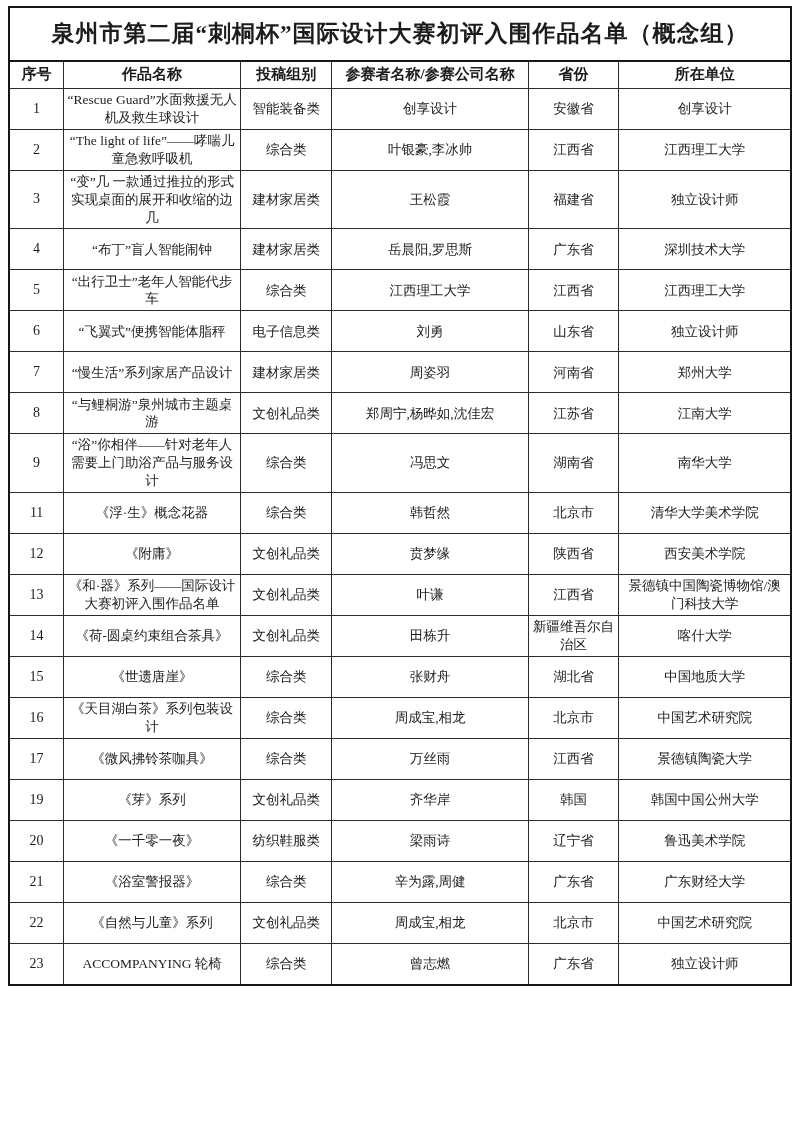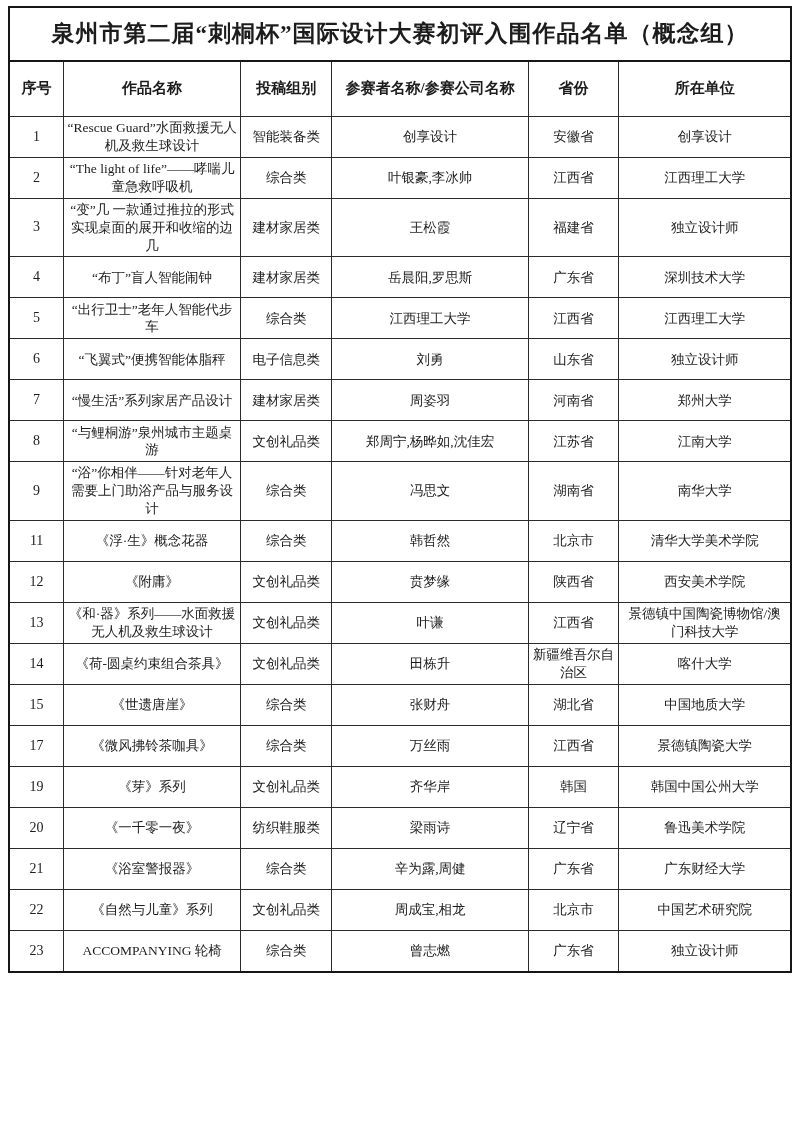--- a/index.html
+++ b/index.html
@@ -41,21 +41,21 @@
     font-weight: 700;
     letter-spacing: 1px;
     height: 44px;
     border-bottom: 2px solid #161616;
     padding: 4px 2px;
   }
   th.col-header {
     font-size: 15px;
     font-weight: 700;
     height: 22px;
-    padding: 16px 2px;
+    padding: 2px 2px;
   }
   tbody td {
     font-size: 13.5px;
     height: 36px;
   }
   tbody td.cell-serial { font-size: 14px; }
 </style>
 </head>
 <body>
 
@@ -166,41 +166,49 @@
         <tr>
           <td class="cell-serial">12</td>
           <td class="cell-work-name">《附庸》</td>
           <td class="cell-category">文创礼品类</td>
           <td class="cell-participants">贲梦缘</td>
           <td class="cell-province">陕西省</td>
           <td class="cell-unit">西安美术学院</td>
         </tr>
         <tr>
           <td class="cell-serial">13</td>
-          <td class="cell-work-name">《和·器》系列——水面救援无人机及救生球设计</td>
+          <td class="cell-work-name">《和·器》系列——国际设计大赛初评入围作品名单</td>
           <td class="cell-category">文创礼品类</td>
           <td class="cell-participants">叶谦</td>
           <td class="cell-province">江西省</td>
           <td class="cell-unit">景德镇中国陶瓷博物馆/澳门科技大学</td>
         </tr>
         <tr>
           <td class="cell-serial">14</td>
           <td class="cell-work-name">《荷-圆桌约束组合茶具》</td>
           <td class="cell-category">文创礼品类</td>
           <td class="cell-participants">田栋升</td>
           <td class="cell-province">新疆维吾尔自治区</td>
           <td class="cell-unit">喀什大学</td>
         </tr>
         <tr>
           <td class="cell-serial">15</td>
           <td class="cell-work-name">《世遗唐崖》</td>
           <td class="cell-category">综合类</td>
           <td class="cell-participants">张财舟</td>
           <td class="cell-province">湖北省</td>
           <td class="cell-unit">中国地质大学</td>
+        </tr>
+        <tr>
+          <td class="cell-serial">16</td>
+          <td class="cell-work-name">《天目湖白茶》系列包装设计</td>
+          <td class="cell-category">综合类</td>
+          <td class="cell-participants">周成宝,相龙</td>
+          <td class="cell-province">北京市</td>
+          <td class="cell-unit">中国艺术研究院</td>
         </tr>
         <tr>
           <td class="cell-serial">17</td>
           <td class="cell-work-name">《微风拂铃茶咖具》</td>
           <td class="cell-category">综合类</td>
           <td class="cell-participants">万丝雨</td>
           <td class="cell-province">江西省</td>
           <td class="cell-unit">景德镇陶瓷大学</td>
         </tr>
         <tr>

